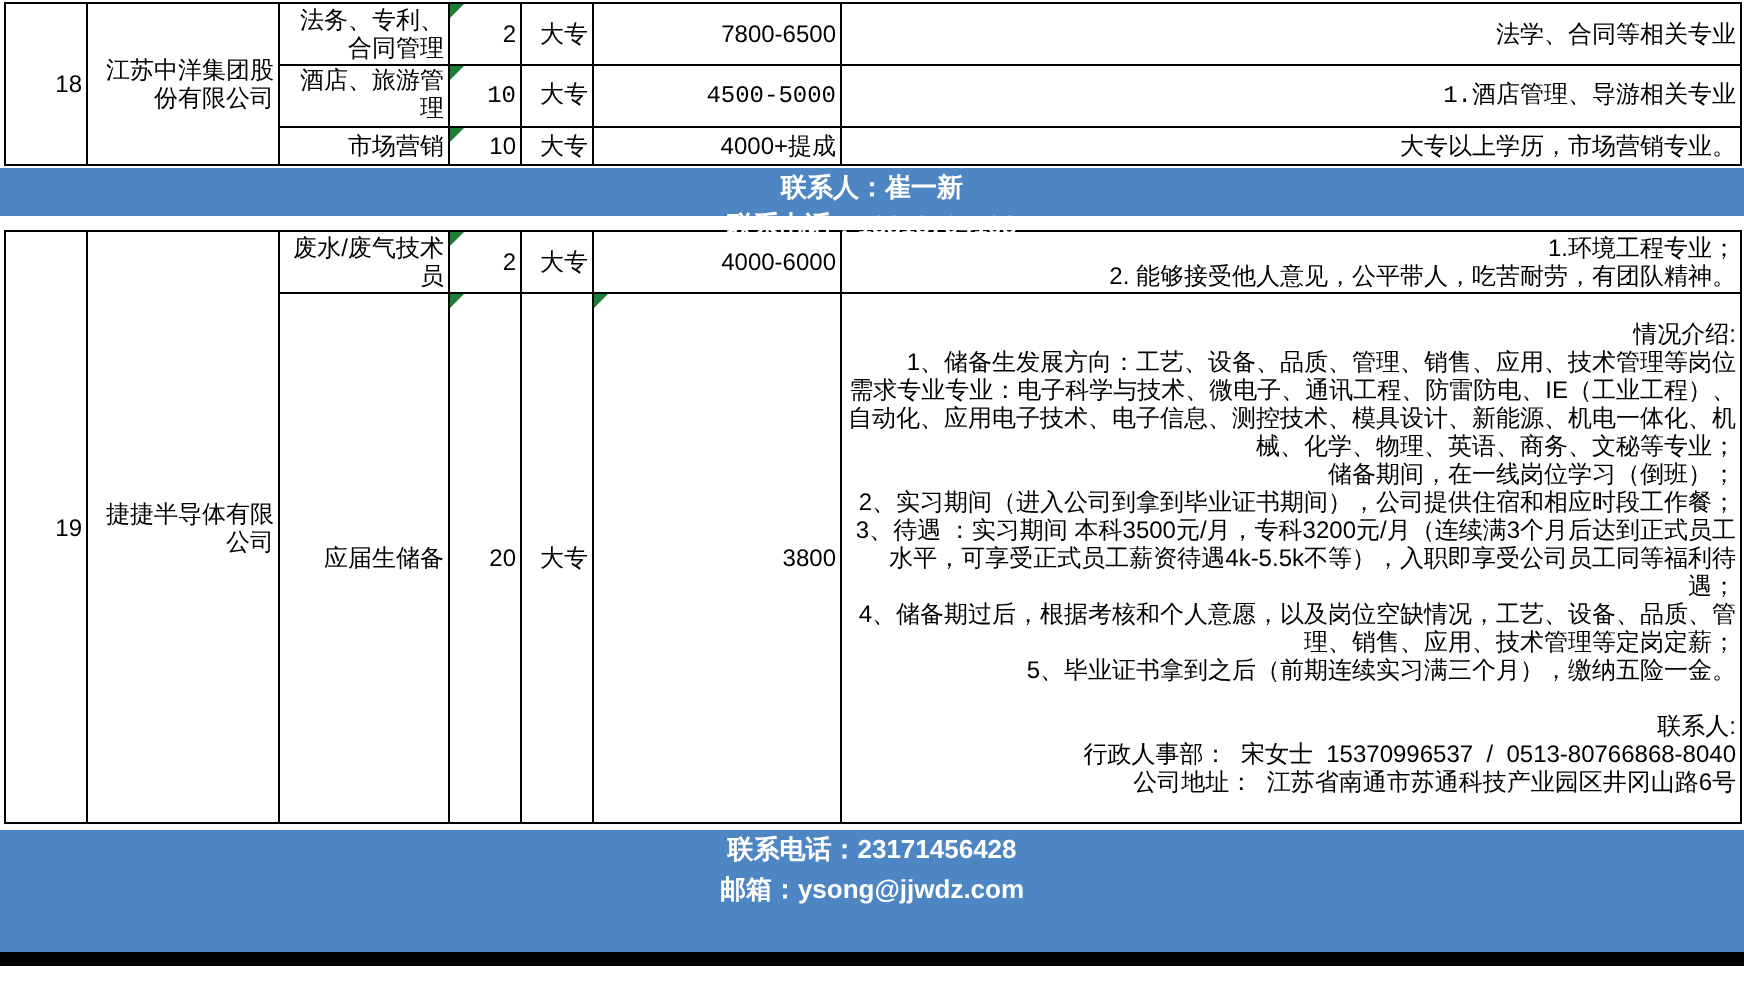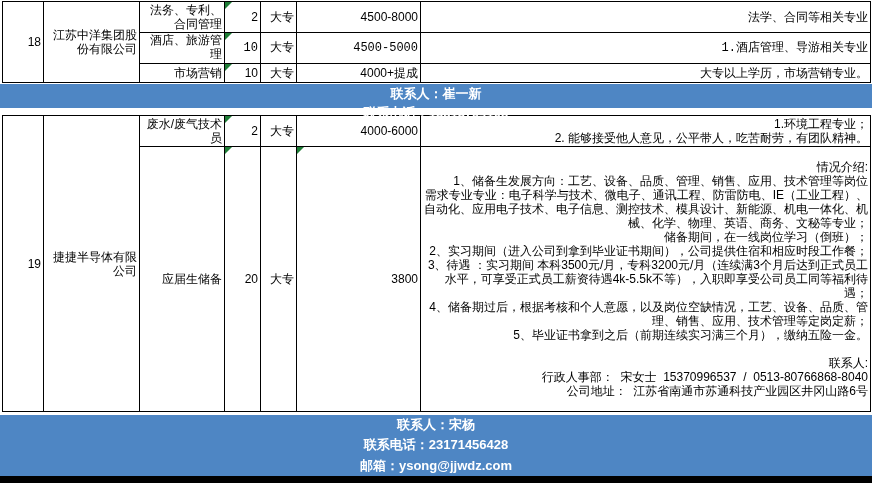--- a/index.html
+++ b/index.html
@@ -83,21 +83,21 @@
         <col style="width:124px">
       <col style="width:450px">
     </colgroup>
     <tbody>
       <tr class="r1">
         <td rowspan="3">18</td>
         <td rowspan="3">江苏中洋集团股份有限公司</td>
         <td>法务、专利、合同管理</td>
         <td><span class="tri"></span><span>2</span></td>
         <td>大专</td>
-        <td>4500-8000</td>
+        <td>7800-6500</td>
         <td class="req">法学、合同等相关专业</td>
       </tr>
       <tr class="r2">
         <td>酒店、旅游管理</td>
         <td><span class="tri"></span><span>10</span></td>
         <td>大专</td>
         <td>4500-5000</td>
         <td class="req">1.酒店管理、导游相关专业</td>
       </tr>
       <tr class="r3">
@@ -151,19 +151,18 @@
 5、毕业证书拿到之后（前期连续实习满三个月），缴纳五险一金。
 
 联系人:
 行政人事部：  宋女士  15370996537  /  0513-80766868-8040
     公司地址：  江苏省南通市苏通科技产业园区井冈山路6号</td>
       </tr>
     </tbody>
   </table>
 
   <div class="band band2">
-    <div class="band-line">联系人：宋杨</div>
     <div class="band-line">联系电话：23171456428</div>
     <div class="band-line">邮箱：ysong@jjwdz.com</div>
   </div>
 
   <div class="bottom-bar"></div>
 </div>
 
 </body></html>

